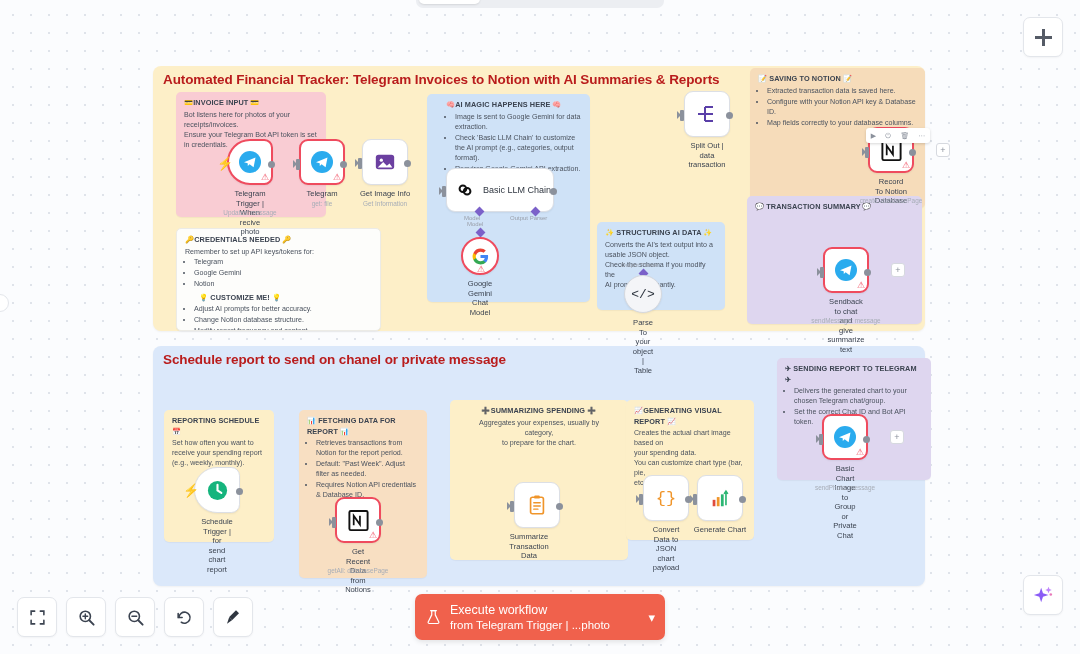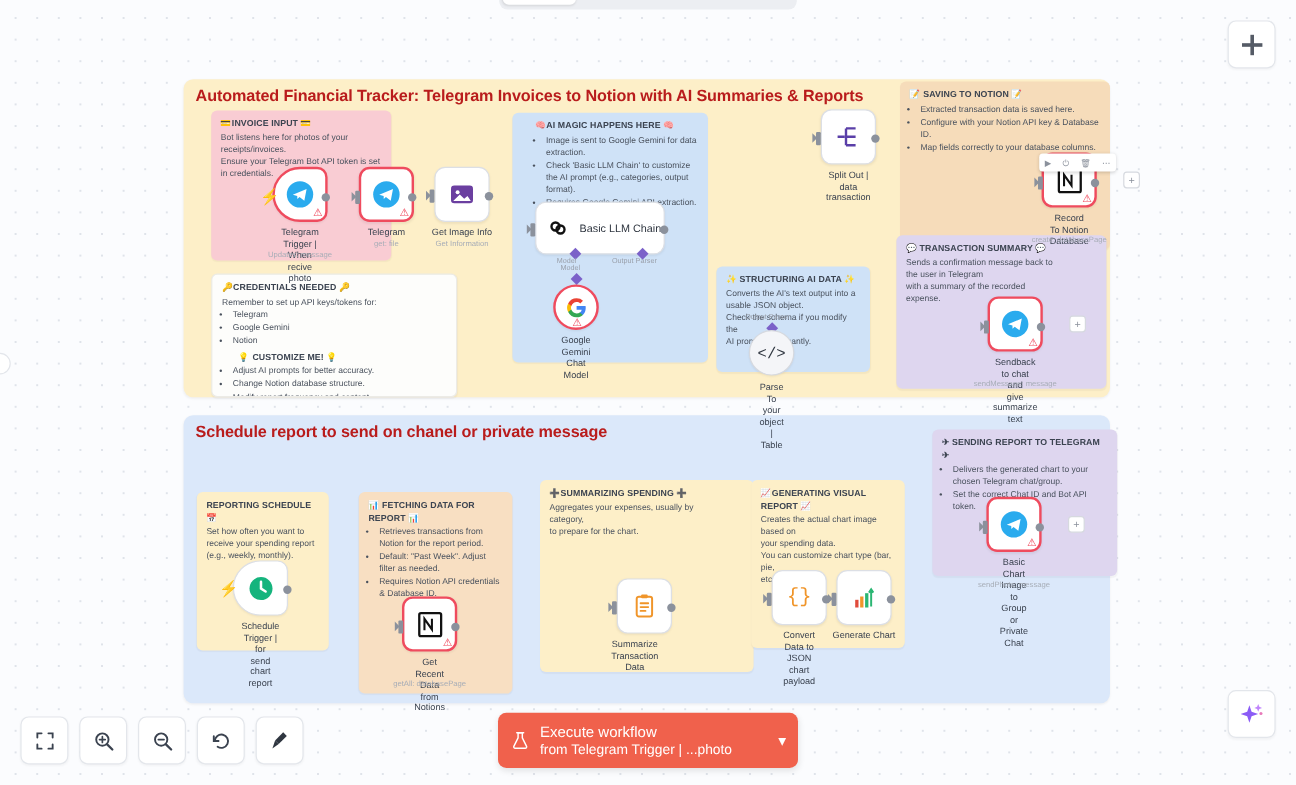--- a/index.html
+++ b/index.html
@@ -73,21 +73,21 @@
   #note-invoice   { left:176px; top:92px;  width:150px; height:125px; background:#f9ccd3; }
   #note-creds     { left:176px; top:228px; width:205px; height:103px; background:#fdfdfb;
                     border:1px solid #ecebe6;}
   #note-aimagic   { left:427px; top:94px;  width:163px; height:208px; background:#cfe2f7;padding-left:19px; }
   #note-saving    { left:750px; top:68px;  width:175px; height:140px; background:#f6dcba; }
   #note-summary   { left:747px; top:196px; width:175px; height:128px; background:#ded6ef; }
   #note-structure { left:597px; top:222px; width:128px; height:88px;  background:#cfe2f7; }
 
   #note-sched     { left:164px; top:410px; width:110px; height:132px; background:#fdefc8; }
   #note-fetch     { left:299px; top:410px; width:128px; height:168px; background:#f8dfc2; }
-  #note-summarize { left:450px; top:400px; width:178px; height:160px; background:#fdefc8; }
+  #note-summarize { left:450px; top:400px; width:178px; height:160px; background:#fdefc8;text-align:center; }
   #note-visual    { left:626px; top:400px; width:128px; height:140px; background:#fdefc8; }
   #note-sending   { left:777px; top:358px; width:154px; height:122px; background:#ded6ef; }
 
   
   .node{ position:absolute; }
   .node .box{
     width:46px;height:46px;border-radius:9px;background:#fff;border:1px solid #dcdfe5;
     display:flex;align-items:center;justify-content:center;position:relative;
     box-shadow:0 1px 2px rgba(0,0,0,.06);
   }
@@ -239,24 +239,20 @@
   <div class="nt">📝 SAVING TO NOTION 📝</div>
   <ul>
     <li>Extracted transaction data is saved here.</li>
     <li>Configure with your Notion API key &amp; Database ID.</li>
     <li>Map fields correctly to your database columns.</li>
   </ul>
 </div>
 
 <div class="note" id="note-summary">
   <div class="nt">💬 TRANSACTION SUMMARY 💬</div>
-  <div class="nb" style="white-space:pre-line">Sends a confirmation message back to
-the user in Telegram
-with a summary of the recorded
-expense.</div>
 </div>
 
 <div class="note" id="note-structure">
   <div class="nt">✨ STRUCTURING AI DATA ✨</div>
   <div class="nb" style="white-space:pre-line">Converts the AI's text output into a
 usable JSON object.
 Check the schema if you modify the
 AI prompt significantly.</div>
 </div>
 

